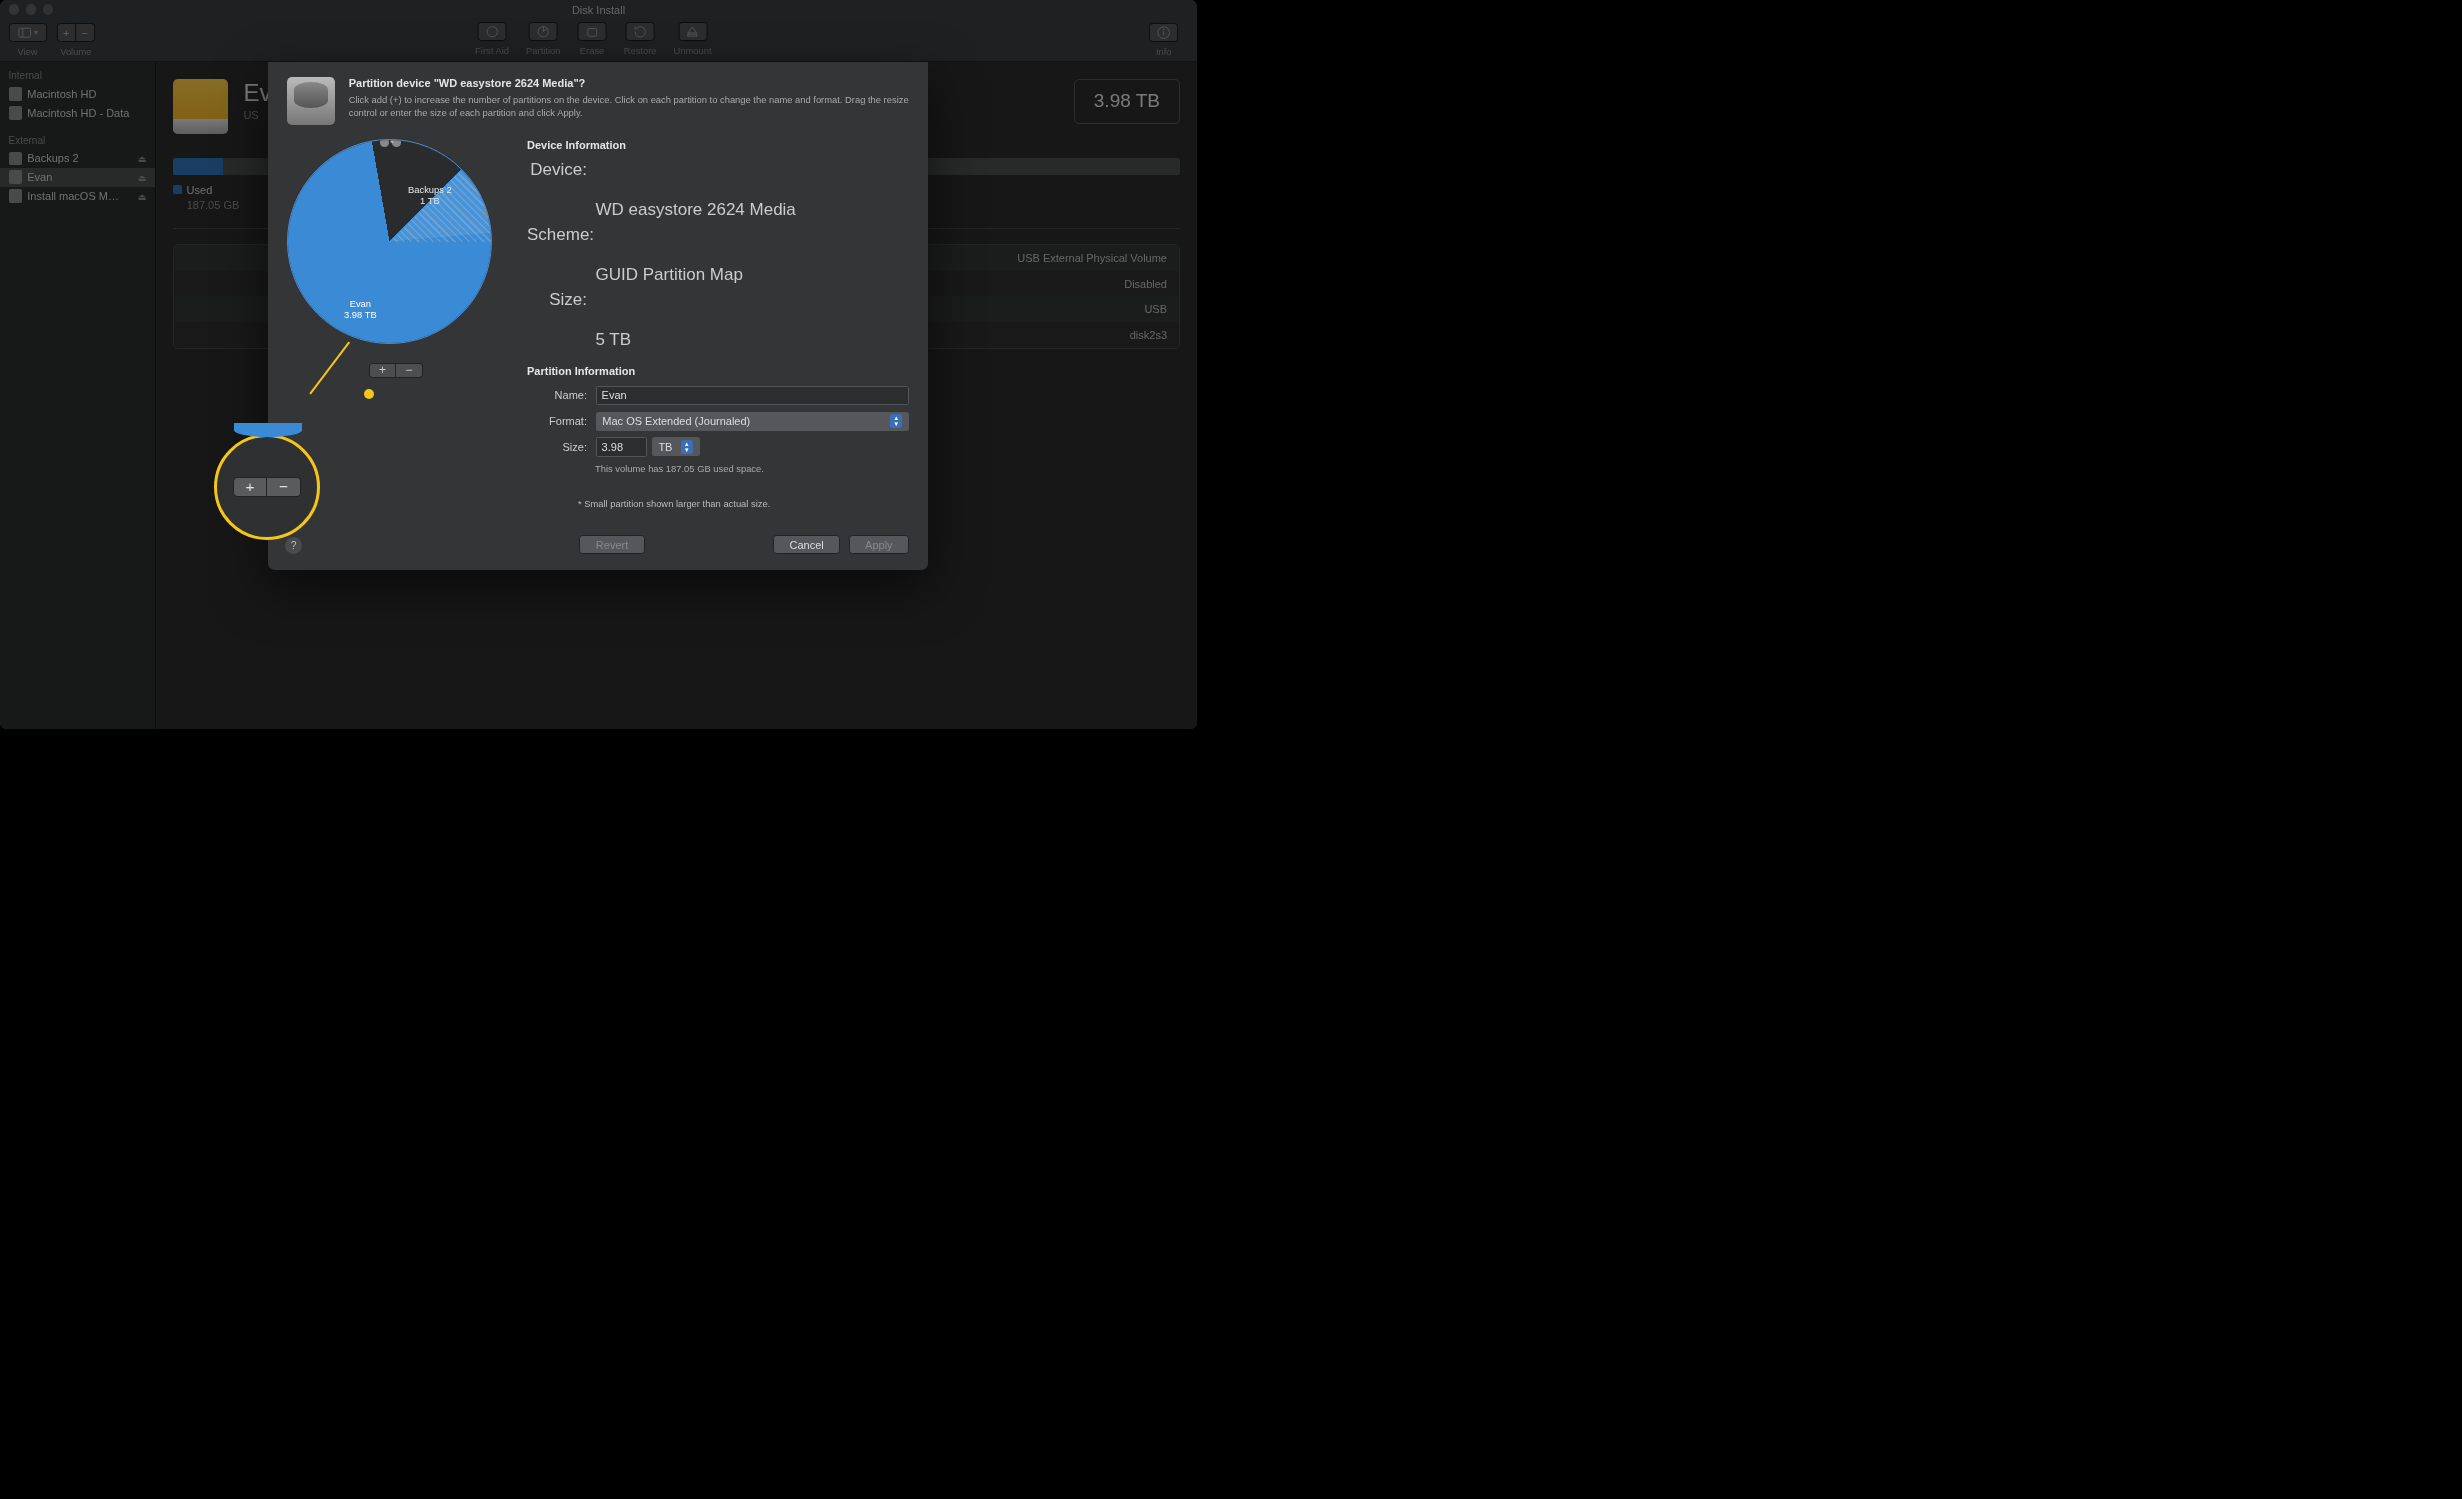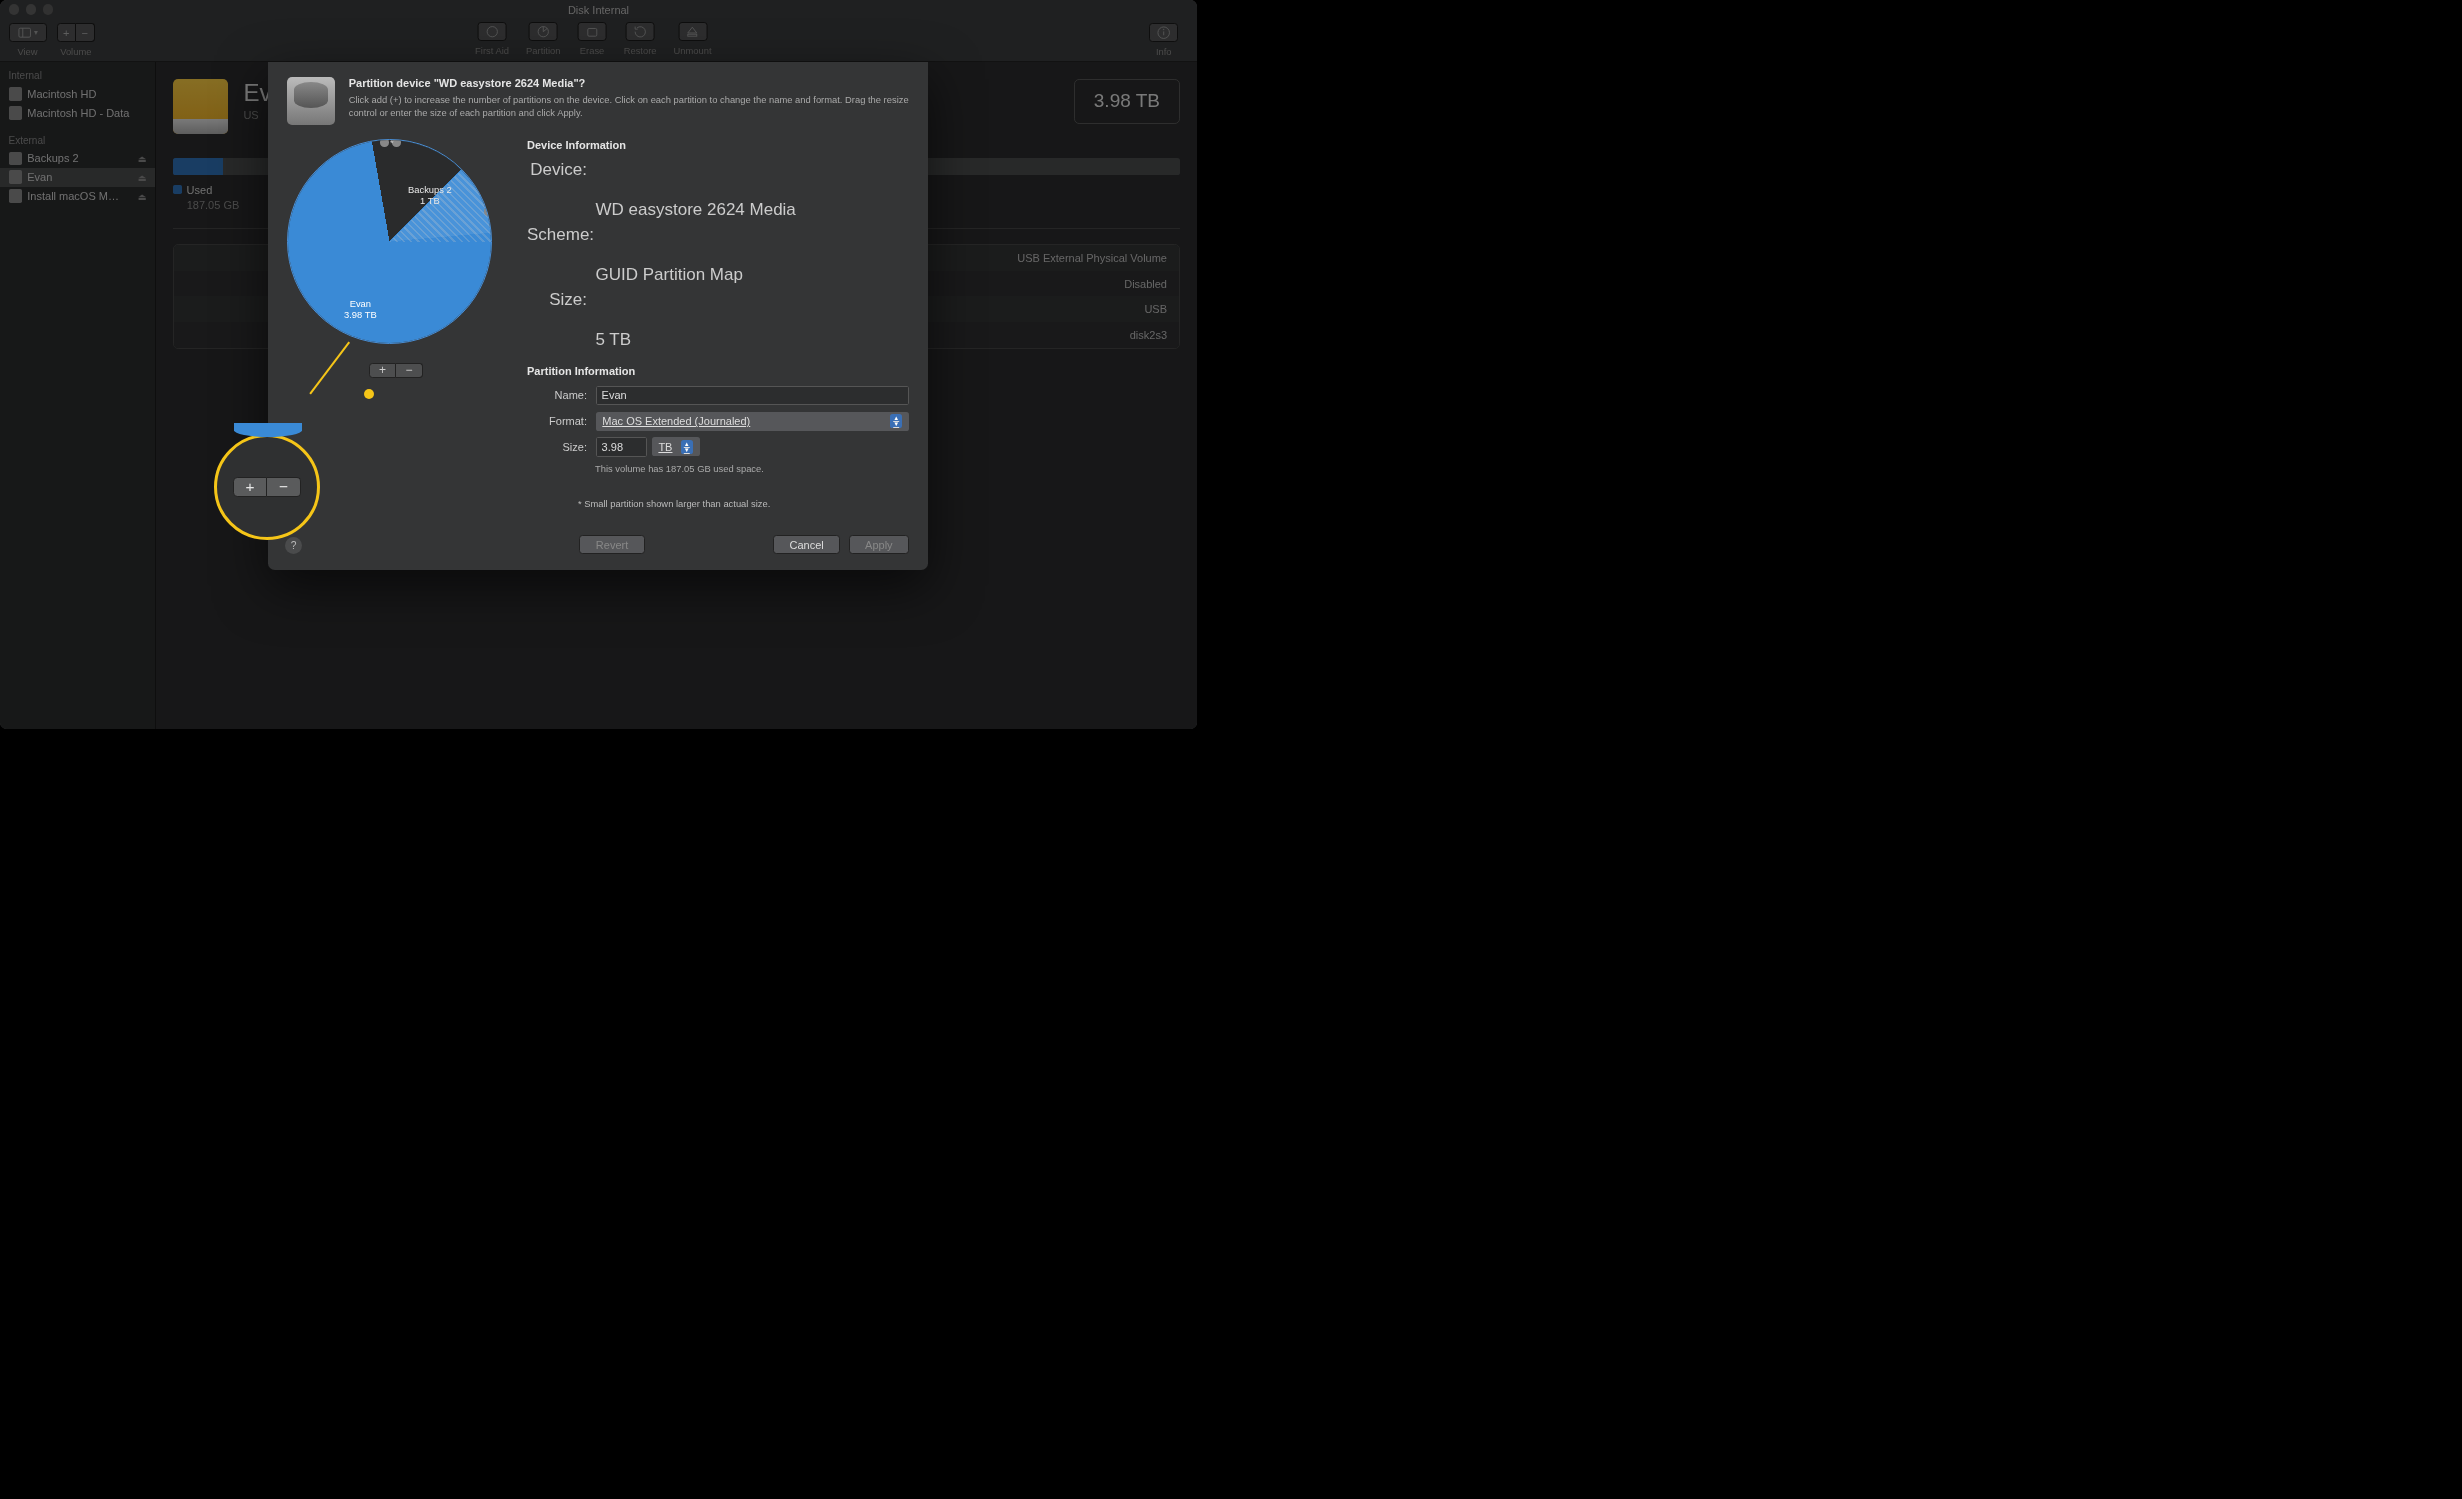--- a/index.html
+++ b/index.html
@@ -87,21 +87,21 @@
 
 .info-side { flex: 1; }
 .section-title { font-size: 11px; font-weight: 600; color: #e5e5e5; margin-bottom: 8.5px; }
 .kv-row { display: flex; margin-bottom: 5.1px; font-size: 17px; }
 .kv-row .k { width: 60px; text-align: right; color: #ccc; margin-right: 8.5px; }
 .kv-row .v { color: #ccc; margin-top: 40px; }
 
 .form-row { display: flex; align-items: center; margin-bottom: 6.8px; font-size: 11px; }
 .form-row .k { width: 60px; text-align: right; color: #ccc; margin-right: 8.5px; }
 .form-row input[type=text] { flex: 1; background: #2c2d2e; border: 0.9px solid #555; color: #ddd; padding: 2.6px 5.1px; font-size: 11px; border-radius: 1.7px; }
-.form-row .select { flex: 1; background: #56575a; color: #ddd; padding: 2.6px 6.8px; font-size: 11px; border-radius: 2.6px; display: flex; justify-content: space-between; align-items: center; text-decoration: underline; }
+.form-row .select { flex: 1; background: #56575a; color: #ddd; padding: 2.6px 6.8px; font-size: 11px; border-radius: 2.6px; display: flex; justify-content: space-between; align-items: center; }
 .form-row .select.small { flex: 0 0 48px; }
 .form-row input.small { width: 51px; flex: 0 0 51px; margin-right: 5.1px; }
 .updn { width: 12px; height: 13.7px; background: #3a6fb5; border-radius: 2.6px; display: flex; flex-direction: column; align-items: center; justify-content: center; font-size: 6px; color: #fff; line-height: 1; }
 .note { font-size: 9.4px; color: #aaa; margin-left: 68px; margin-top: 1.7px; }
 .asterisk-note { font-size: 9.4px; color: #bbb; margin-top: 24px; margin-left: 51px; }
 
 .sheet-footer { display: flex; margin-top: 26px; align-items: center; }
 .help-btn { width: 17px; height: 17px; border-radius: 50%; background: #4a4b4c; color: #bbb; display: flex; align-items: center; justify-content: center; font-size: 10.3px; position: absolute; left: 17px; bottom: 15.4px; }
 .footer-spacer { flex: 1; }
 .sheet-btn { padding: 2.6px 15.4px; background: #56575a; border: 0.9px solid #222; border-radius: 3.4px; color: #ddd; font-size: 11px; margin-left: 8.5px; }
@@ -122,21 +122,21 @@
 <body>
 
 <div class="window">
 
   <div class="titlebar">
     <div class="traffic-lights">
       <div class="tl red"></div>
       <div class="tl yellow"></div>
       <div class="tl green"></div>
     </div>
-    <div class="titlebar-title">Disk Internal</div>
+    <div class="titlebar-title">Disk Install</div>
   </div>
 
   <div class="toolbar">
     <div class="toolbar-group">
       <div class="toolbar-btn view">
         <svg class="tbicon" viewBox="0 0 24 24">
             <rect x="3" y="5" width="18" height="14" rx="2"></rect>
             <line x1="9" y1="5" x2="9" y2="19"></line>
           </svg>
         <span style="margin-left:1.7px;color:#999;font-size:7.7px">▾</span>

